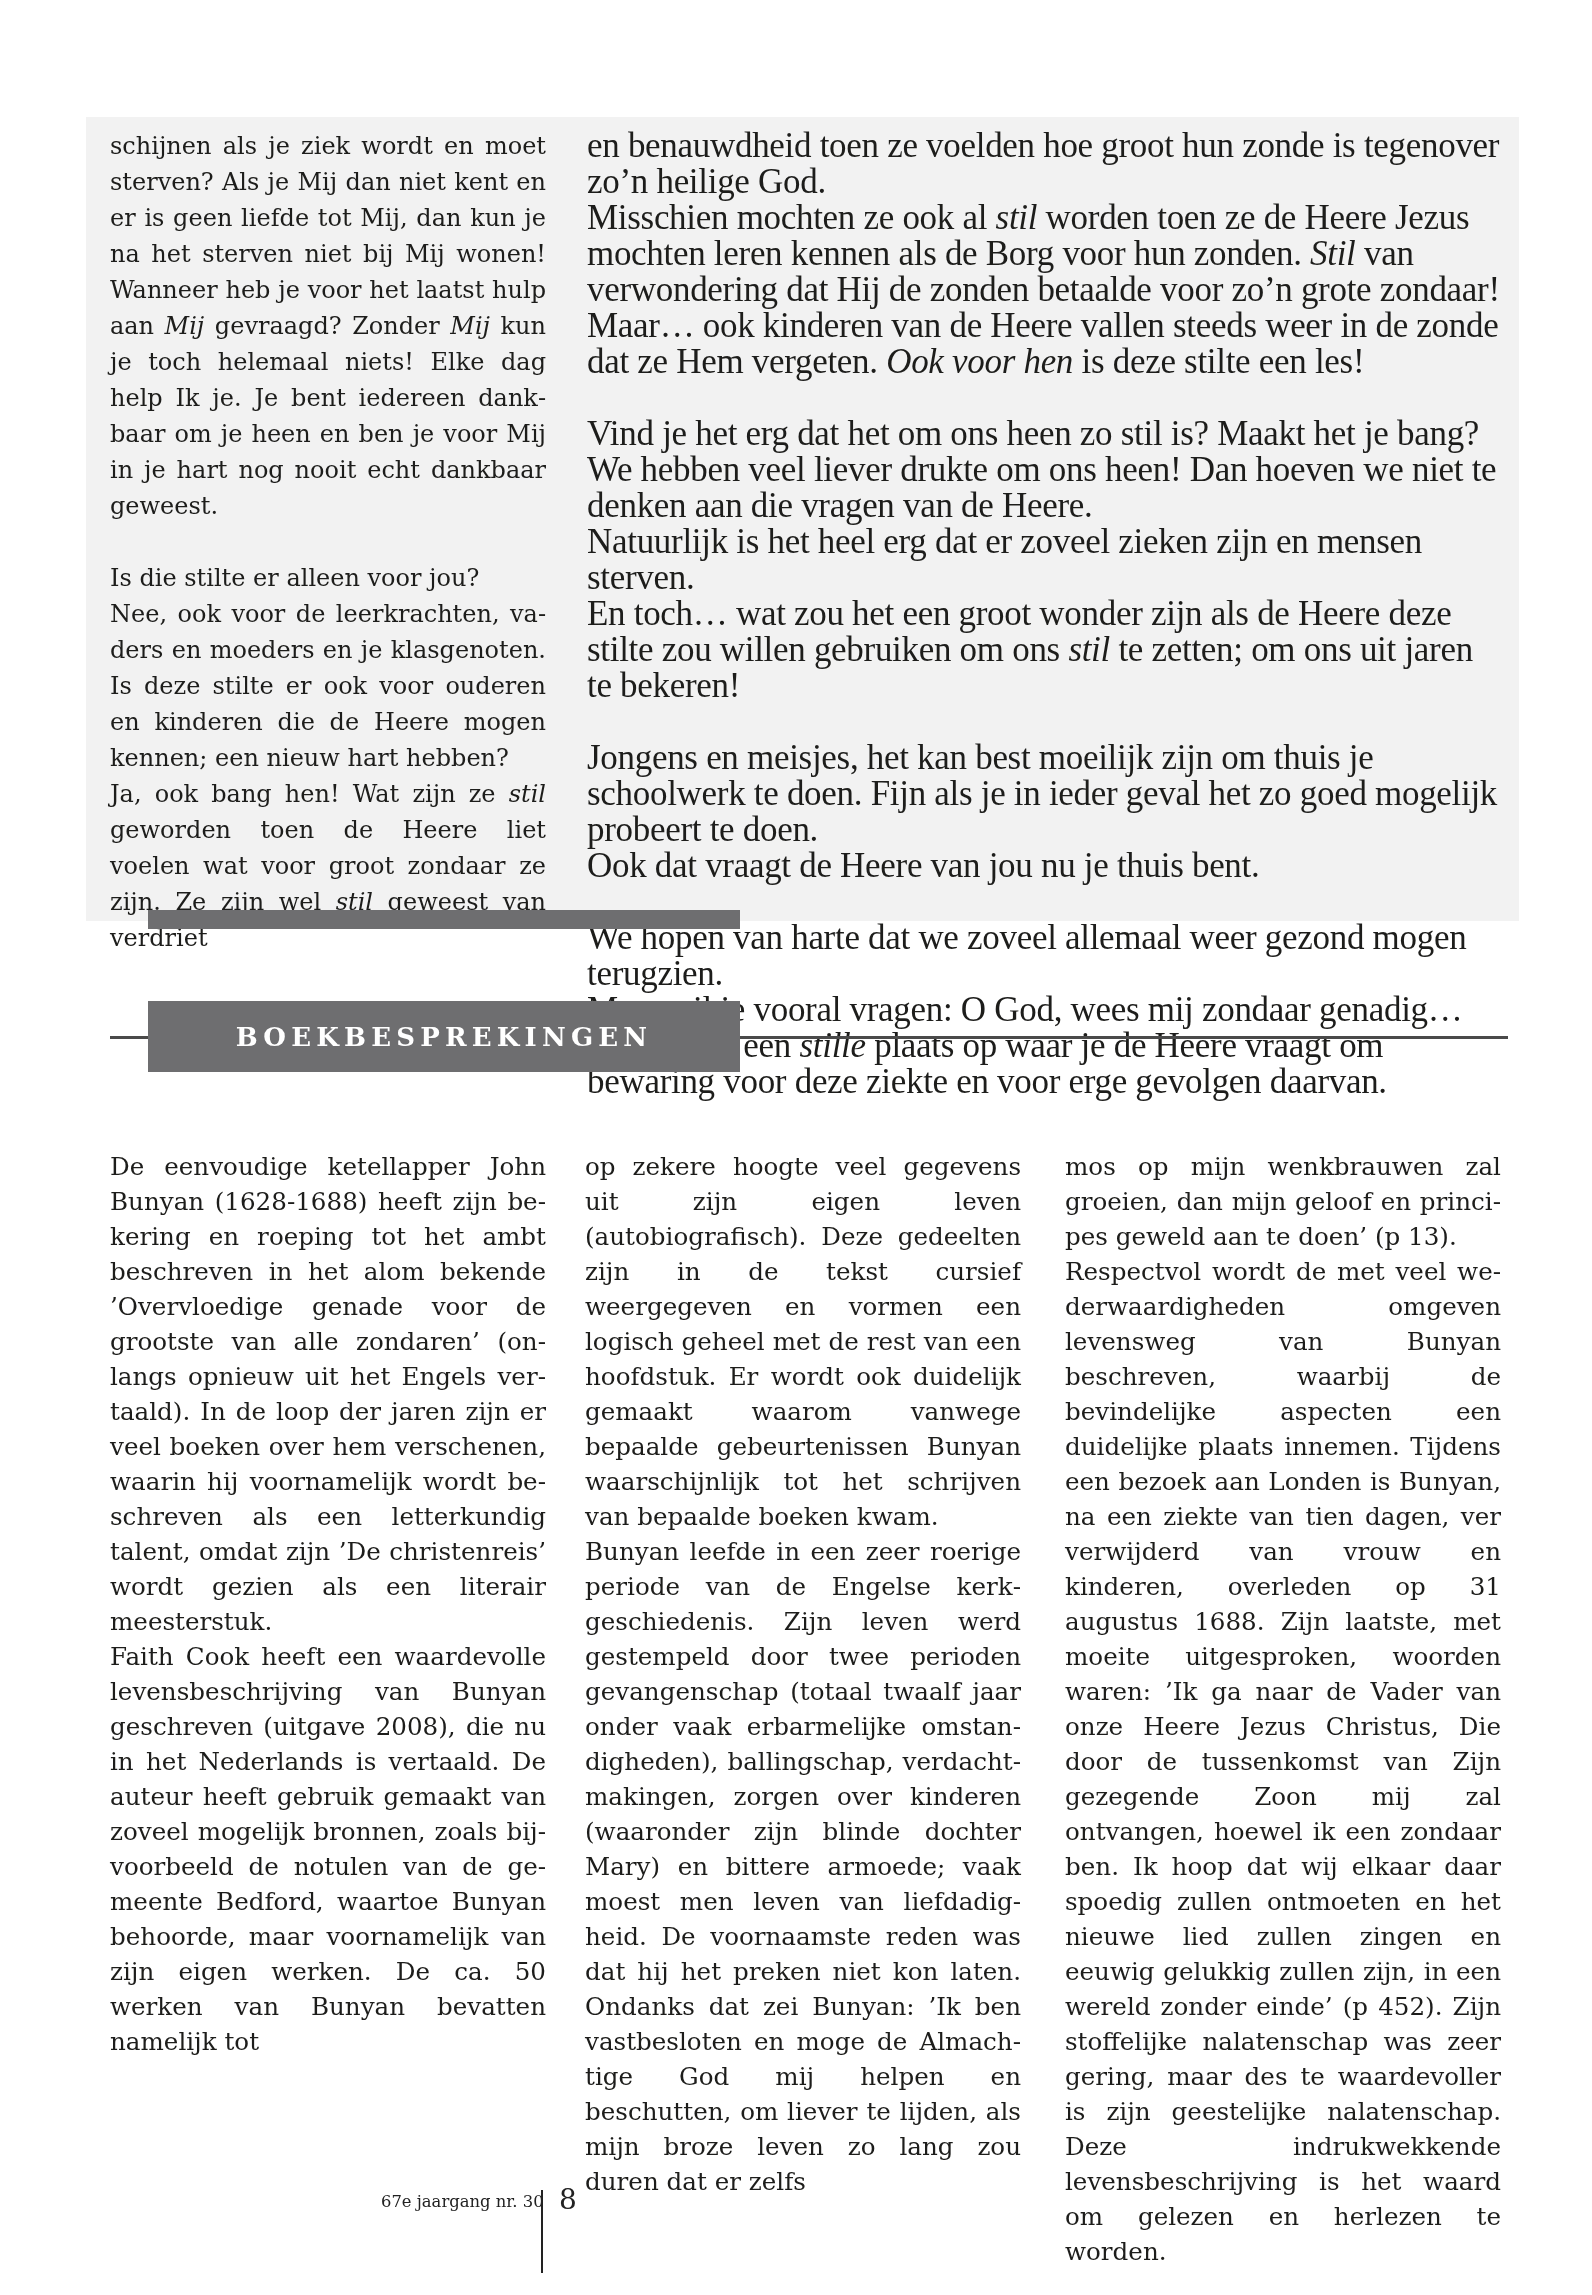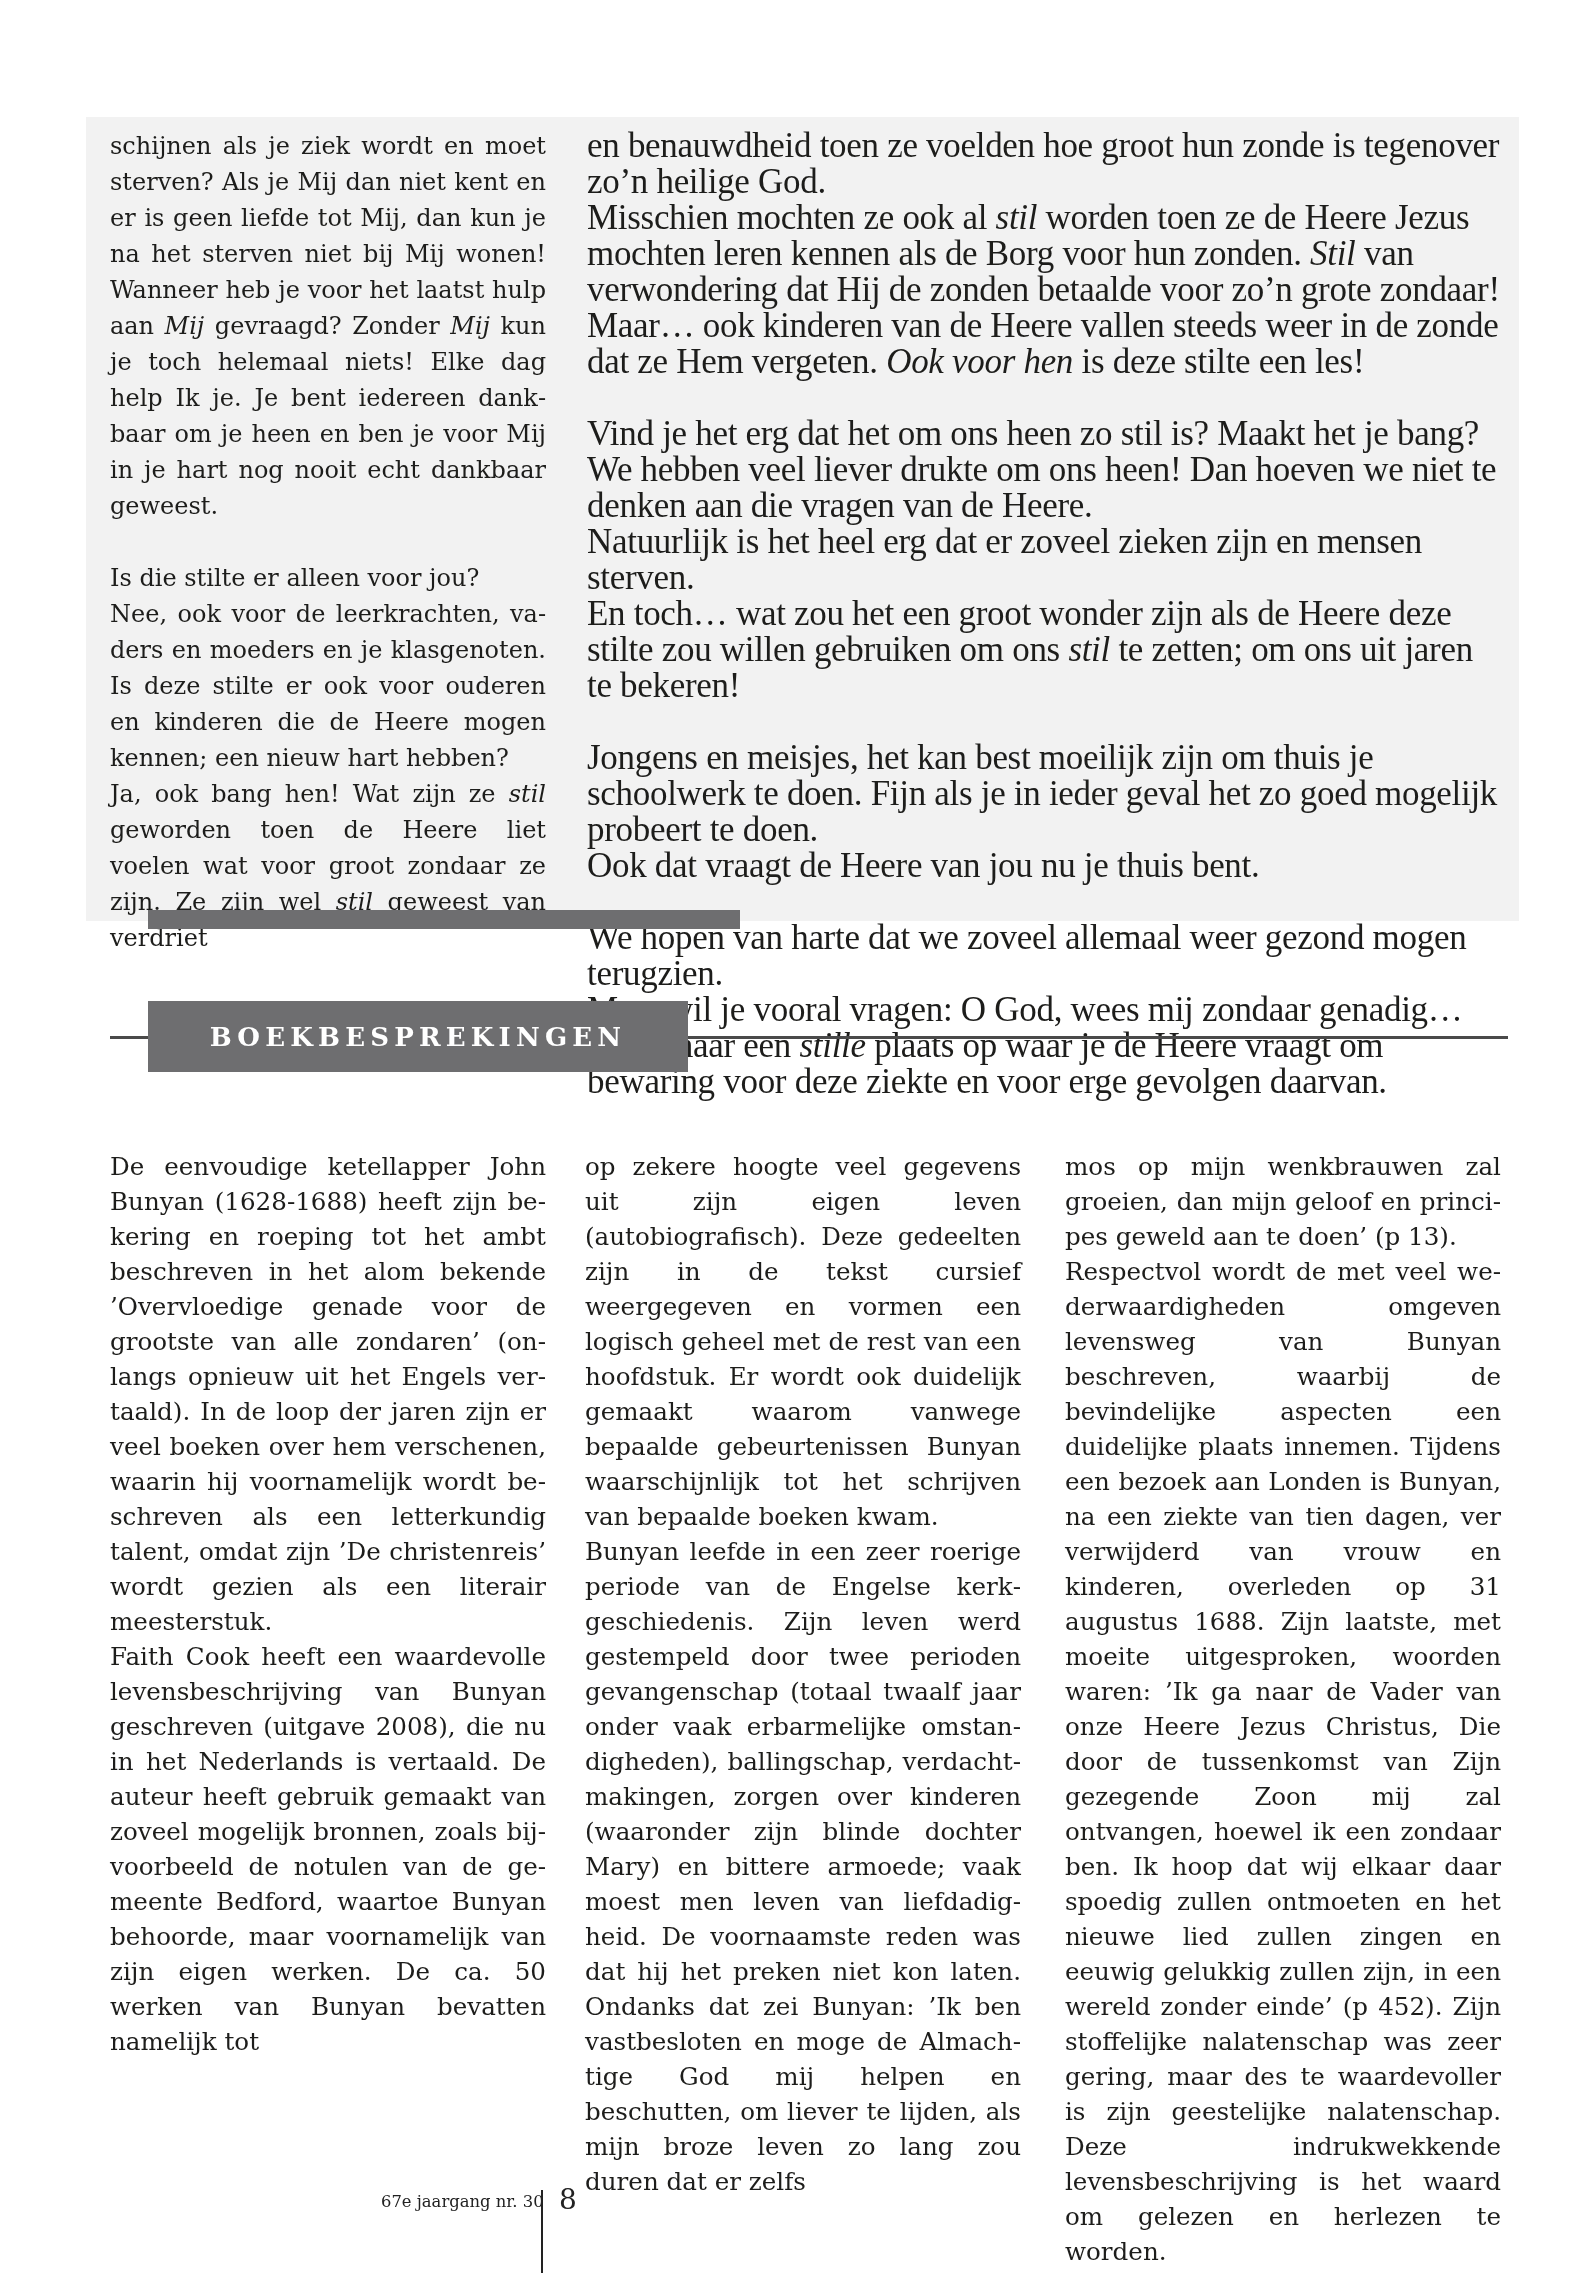--- a/index.html
+++ b/index.html
@@ -9,21 +9,21 @@
   .col-left { position:absolute; left:110px; top:128px; width:436px;
               font-size:24px; line-height:36px; text-align:justify; }
   .col-right { position:absolute; left:587px; top:128px; width:913px;
                font-family:Liberation Serif, serif; font-size:35px; line-height:36px;
                letter-spacing:-0.3px; }
   .col-left p, .col-right p { margin:0; }
   .col-left .gap, .col-right .gap { height:36px; }
   em { font-style:italic; }
   .bar-top { position:absolute; left:148px; top:910px; width:592px; height:19px; background:#6e6e70; }
   .section-line { position:absolute; left:110px; top:1036px; width:1398px; height:2.6px; background:#4a4a4a; }
-  .section-head { position:absolute; left:148px; top:1001px; width:540px; height:71px; background:#6e6e70;
+  .section-head { position:absolute; left:148px; top:1001px; width:592px; height:71px; background:#6e6e70;
                   display:flex; align-items:center; justify-content:center; }
   .section-head span { color:#ffffff; font-family:"DejaVu Serif", serif; font-weight:bold;
                        font-size:26px; letter-spacing:5.2px; }
   .col { position:absolute; top:1149px; width:436px; font-size:24.6px; line-height:35px;
          text-align:justify; hyphens:manual; }
   .col p { margin:0; }
   .col1 { left:110px; } .col2 { left:585px; } .col3 { left:1065px; }
   .book-title { font-weight:bold; }
   .book-title em { font-weight:bold; }
   .footer-issue { position:absolute; left:345px; top:2192px; font-size:16.4px; color:#222; font-family:"DejaVu Serif", serif;margin-left:36px; }

